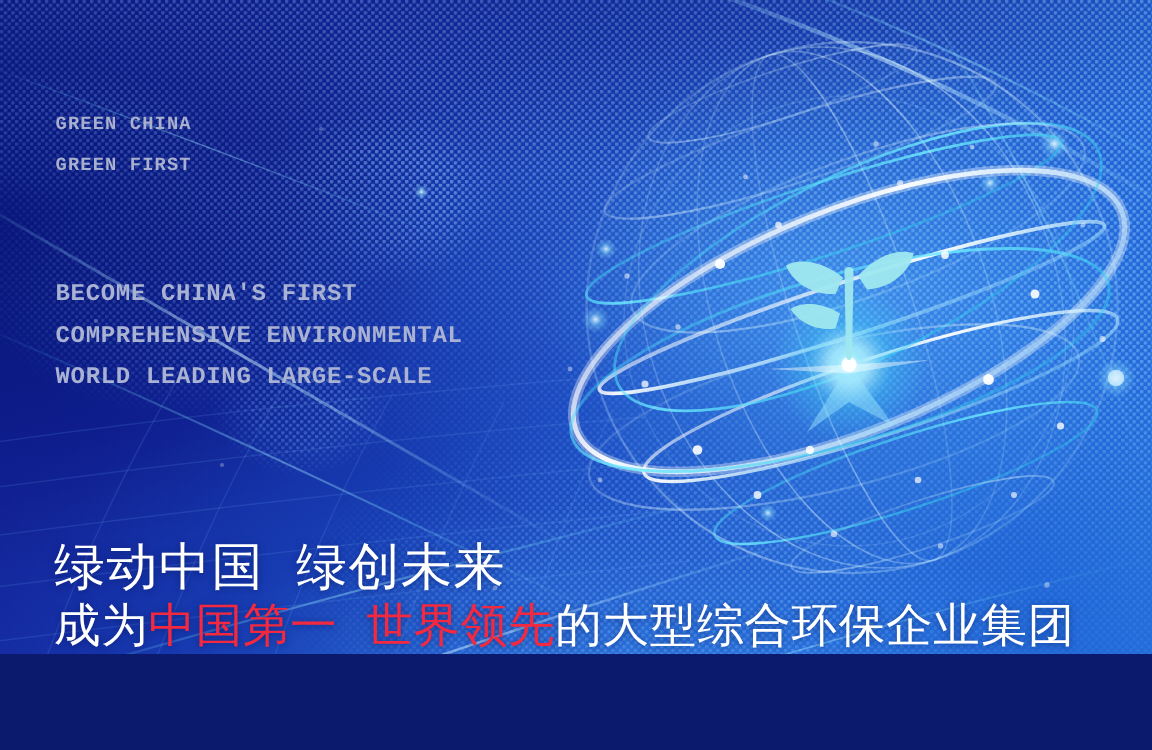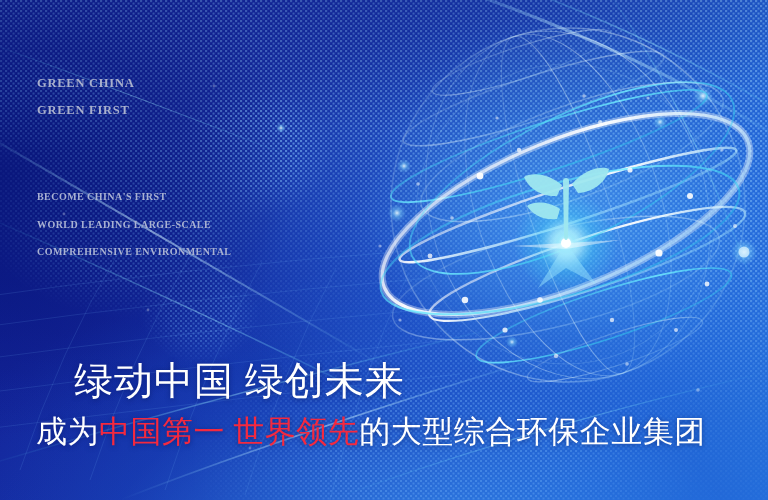--- a/index.html
+++ b/index.html
@@ -1,22 +1,22 @@
 <!DOCTYPE html>
 <html><head>
 <meta charset="utf-8">
 <style>
   html,body{margin:0;padding:0;background:#0c1a6e;}
   *{box-sizing:border-box;}
 
   #banner{
     position:relative;
-    width:768px;height:500px;
+    width:768px;height:436px;
     overflow:hidden;
-    font-family:Liberation Serif, serif;
+    font-family:Liberation Mono, monospace;
     background:
       radial-gradient(ellipse 70% 60% at 72% 45%, rgba(60,150,255,.55) 0%, rgba(40,110,230,.28) 38%, rgba(20,60,180,0) 70%),
       radial-gradient(ellipse 90% 70% at 55% 108%, rgba(60,150,245,.60) 0%, rgba(30,90,210,.25) 45%, rgba(20,55,170,0) 78%),
       radial-gradient(ellipse 60% 80% at 2% 30%, rgba(10,25,130,.85) 0%, rgba(12,30,140,.2) 60%, rgba(12,30,140,0) 100%),
       linear-gradient(118deg,#101e8f 0%,#14259c 22%,#1637ad 44%,#1b4cc0 64%,#1f63d4 82%,#2471dc 100%);
   }
 
   
   .dots{
     position:absolute;inset:0;
@@ -73,36 +73,34 @@
   .tagline{left:37px;top:70px;}
   .tagline div{
     color:#a9b0cd;
     font-size:12.5px;font-weight:bold;letter-spacing:.75px;
     line-height:27px;white-space:nowrap;
   }
 
   .claims{left:37px;top:183px;}
   .claims div{
     color:#a9b2d2;
-    font-size:10px;font-weight:bold;letter-spacing:.45px;
+    font-size:16px;font-weight:bold;letter-spacing:.45px;
     line-height:27.5px;white-space:nowrap;
   }
 
   .headline{left:36px;top:362px;}
   .headline .l1{
-    color:#ffffff;font-size:39px;line-height:38px;
+    color:#ffffff;font-size:34px;line-height:38px;
     letter-spacing:1px;white-space:nowrap;
     text-shadow:0 1px 5px rgba(5,20,90,.55);
-    margin-left:38px;
   }
   .headline .l2{
     color:#ffffff;font-size:31px;line-height:40px;
     letter-spacing:.5px;white-space:nowrap;
     text-shadow:0 1px 5px rgba(5,20,90,.55);
-    margin-top:12px;
   }
   .headline .hot{color:#f4293f;}
 </style>
 </head>
 <body>
 
 <div id="banner">
 
   <div class="dots map-a"></div>
   <div class="dots map-b"></div>
@@ -273,22 +271,22 @@
     </g>
   </svg>
 
   <div class="txt tagline">
     <div>GREEN CHINA</div>
     <div>GREEN FIRST</div>
   </div>
 
   <div class="txt claims">
     <div>BECOME CHINA'S FIRST</div>
+    <div>COMPREHENSIVE ENVIRONMENTAL</div>
     <div>WORLD LEADING LARGE-SCALE</div>
-    <div>COMPREHENSIVE ENVIRONMENTAL</div>
   </div>
 
   <div class="txt headline">
     <div class="l1">绿动中国 绿创未来</div>
     <div class="l2"><span>成为</span><span class="hot">中国第一 世界领先</span><span>的大型综合环保企业集团</span></div>
   </div>
 
 </div>
 
 </body></html>

